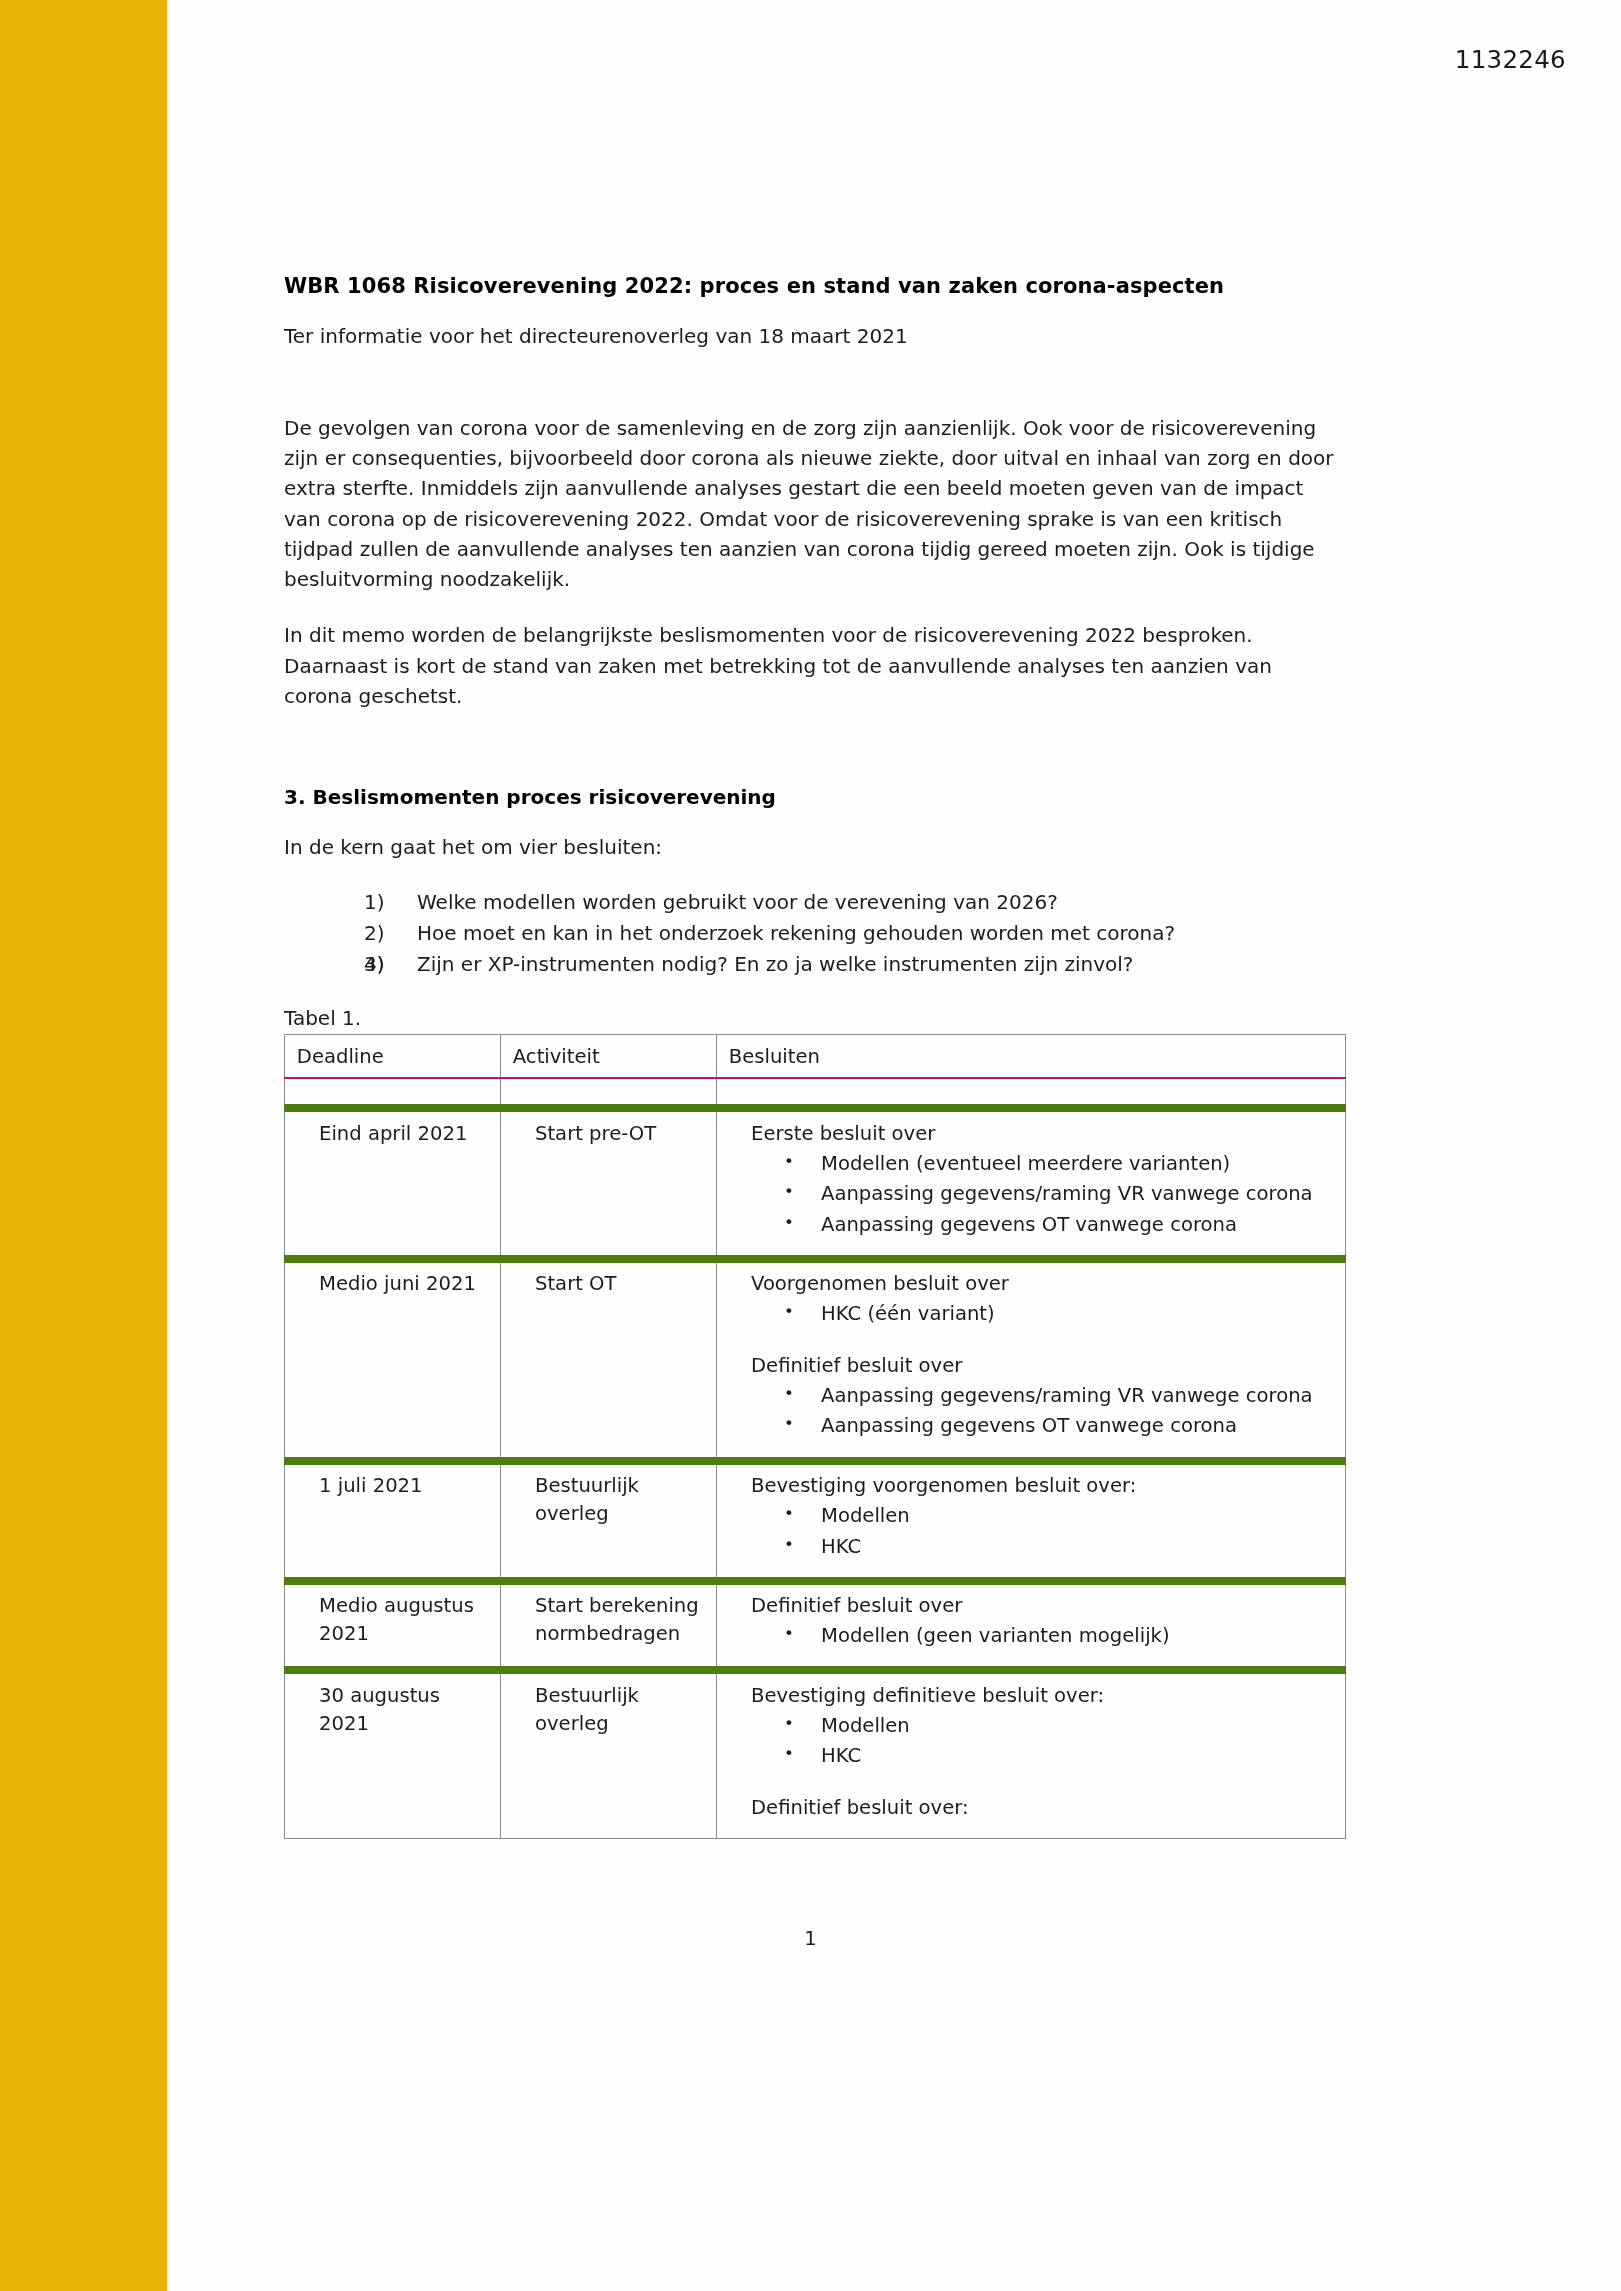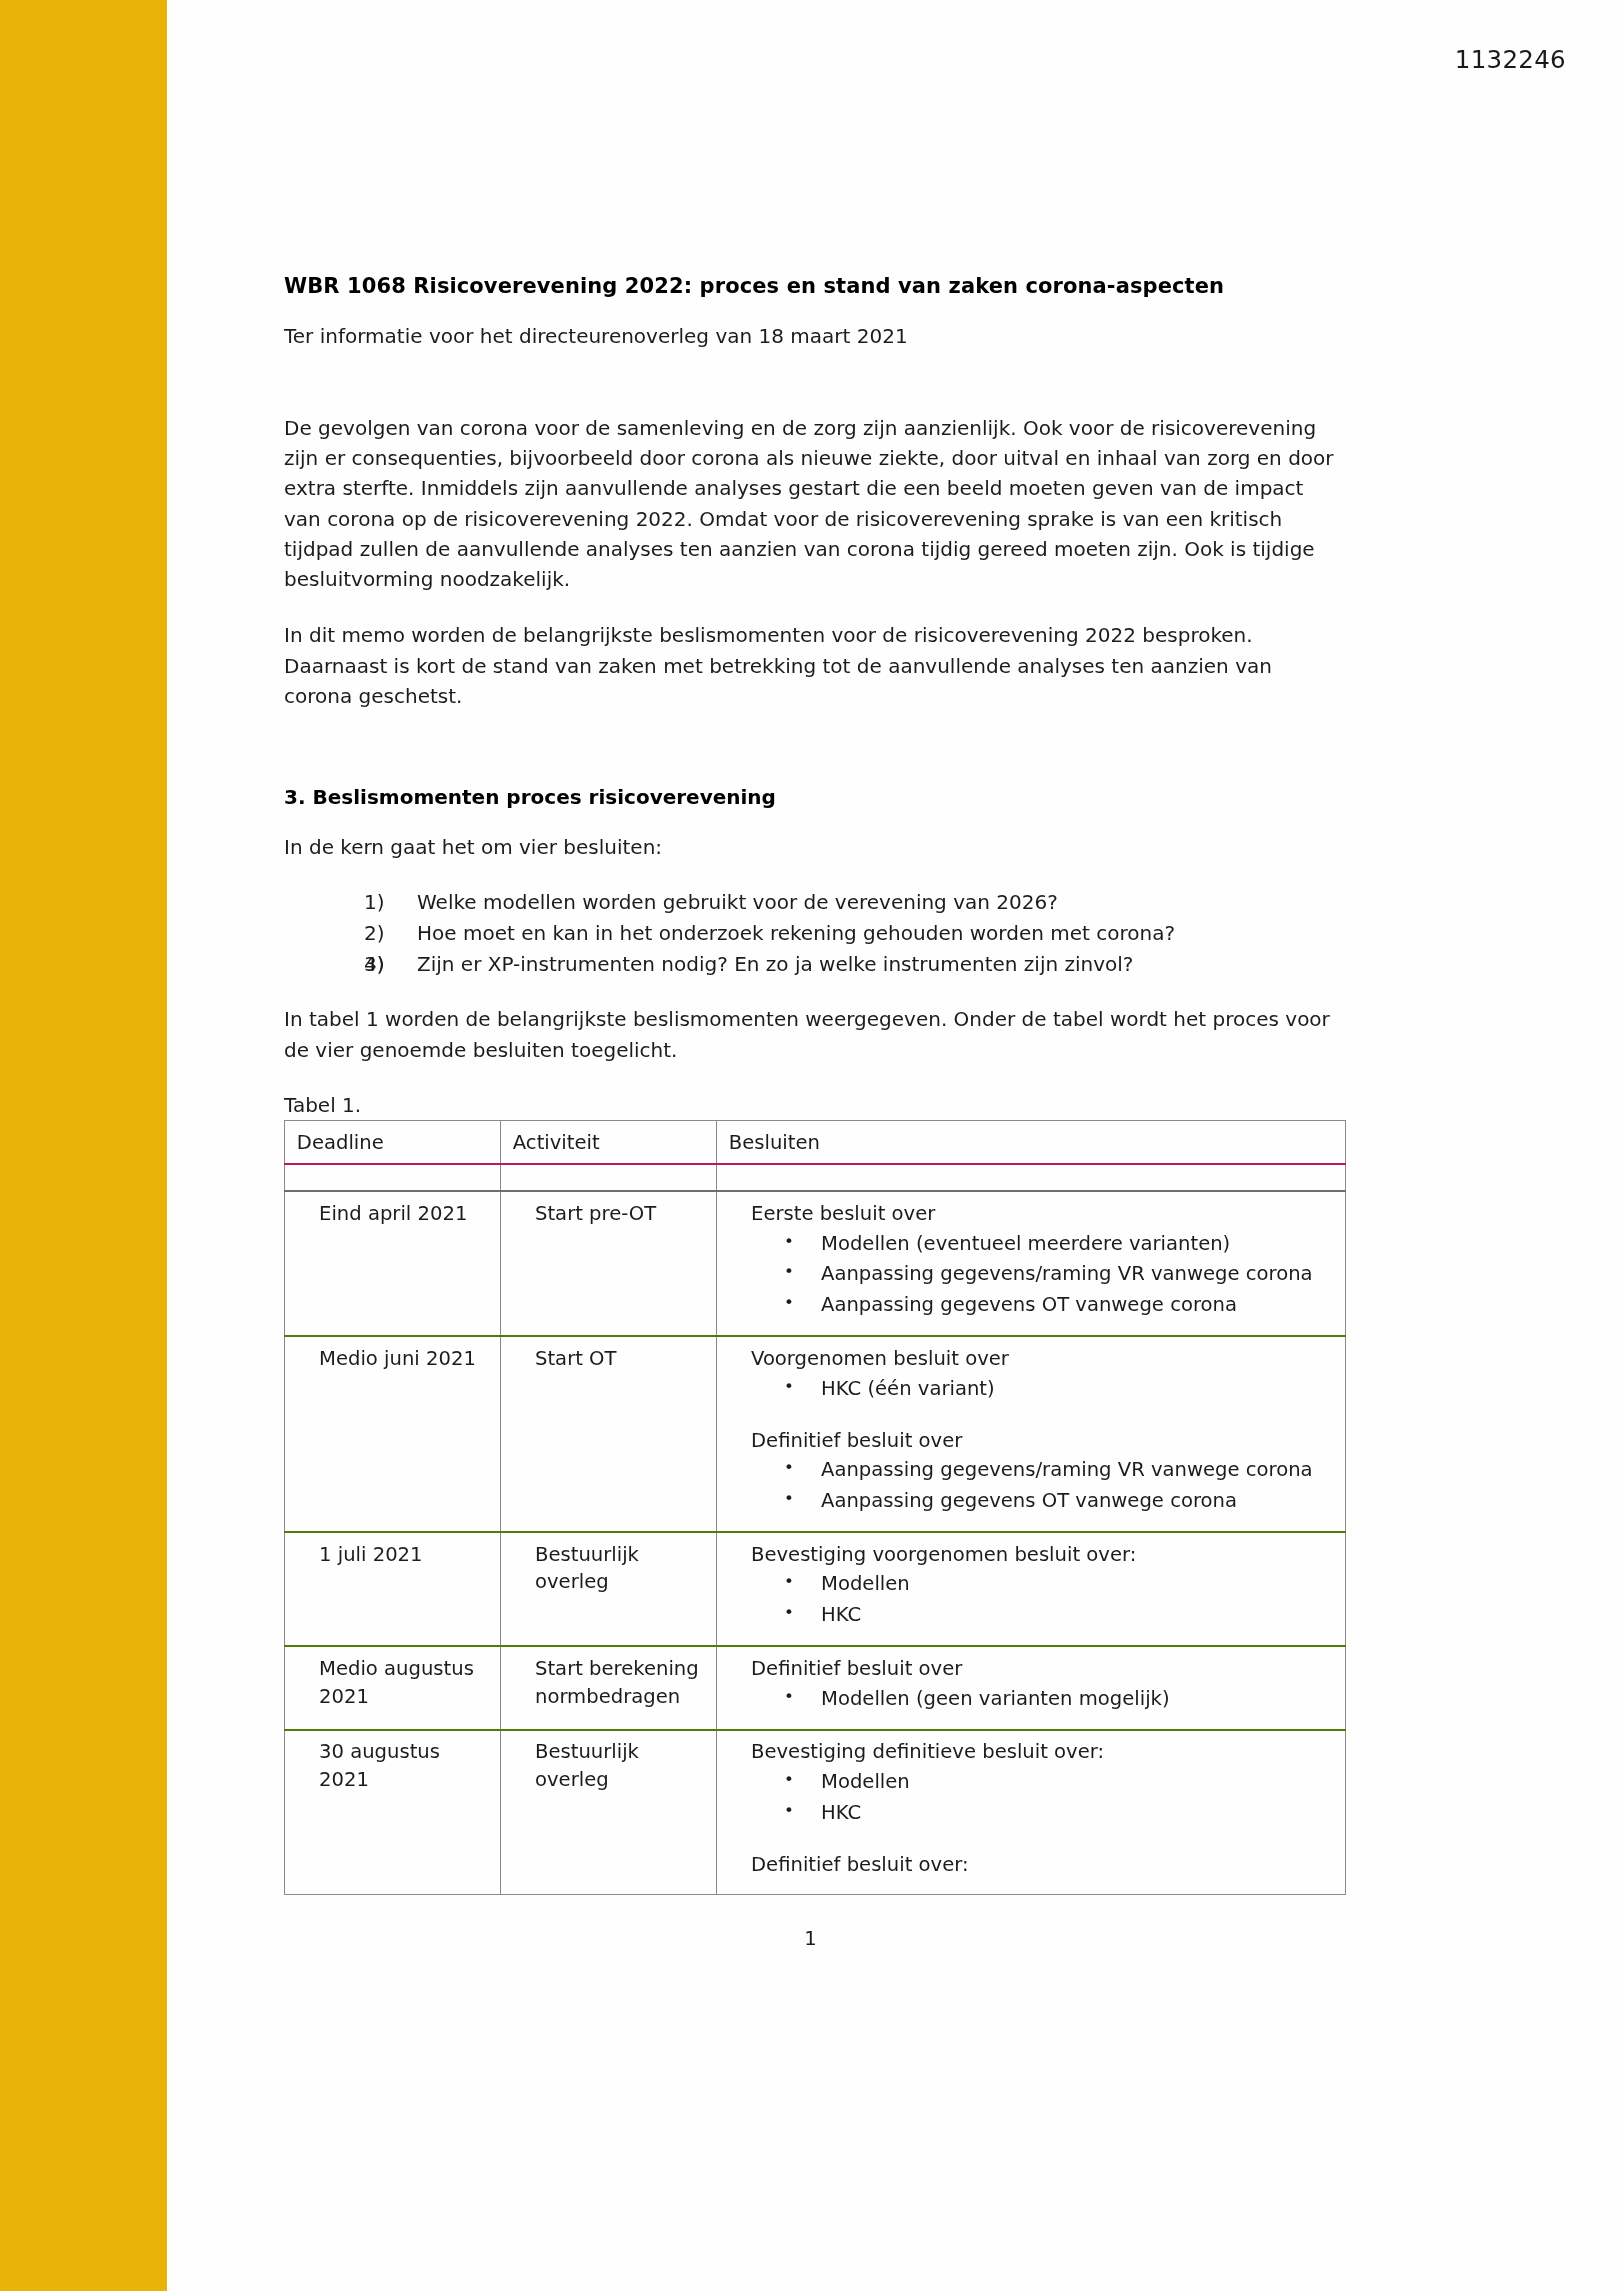--- a/index.html
+++ b/index.html
@@ -118,21 +118,21 @@
   }
   table.memo-table tr.spacer-row td {
     height: 25.5px;
     padding: 0;
     border-bottom: 2px solid #6d6d6d;
   }
   table.memo-table tr.data-row td {
     border-top: none;
   }
   table.memo-table tr.data-row.thick-top td {
-    border-top: 2px solid #4d7c0f;
+    border-top: 8px solid #4d7c0f;
     padding-left: 34px;
   }
   .cell-lead {
     margin: 0 0 2px 0;
   }
   ul.cell-bullets {
     list-style: none;
     margin: 0;
     padding: 0 0 0 33px;
   }
@@ -187,21 +187,20 @@
 
     <p class="body-text">In de kern gaat het om vier besluiten:</p>
 
     <ol class="numbered" id="besluiten-list">
         <li><span class="marker">1)</span><span>Welke modellen worden gebruikt voor de verevening van 2026?</span></li>
         <li><span class="marker">2)</span><span>Hoe moet en kan in het onderzoek rekening gehouden worden met corona?</span></li>
         <li><span class="marker">3)</span></li>
         <li><span class="marker">4)</span><span>Zijn er XP-instrumenten nodig? En zo ja welke instrumenten zijn zinvol?</span></li>
       </ol>
 
-    <p class="body-text">In tabel 1 worden de belangrijkste beslismomenten weergegeven. Onder de tabel wordt het proces voor de vier genoemde besluiten toegelicht.</p>
 
     <div class="table-caption">Tabel 1.</div>
 
     <table class="memo-table">
       <colgroup>
         <col class="c1">
           <col class="c2">
           <col class="c3">
       </colgroup>
       <tbody id="table-body">

